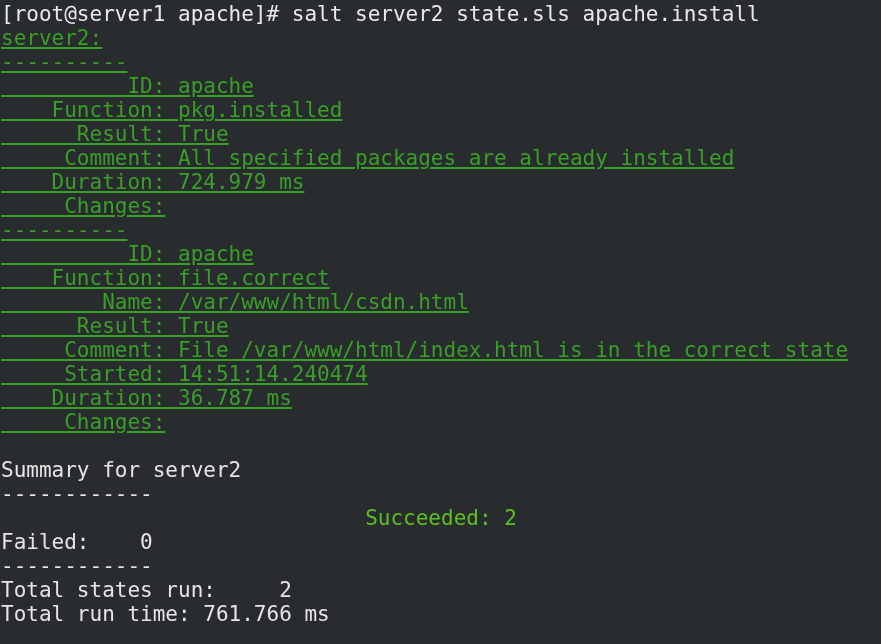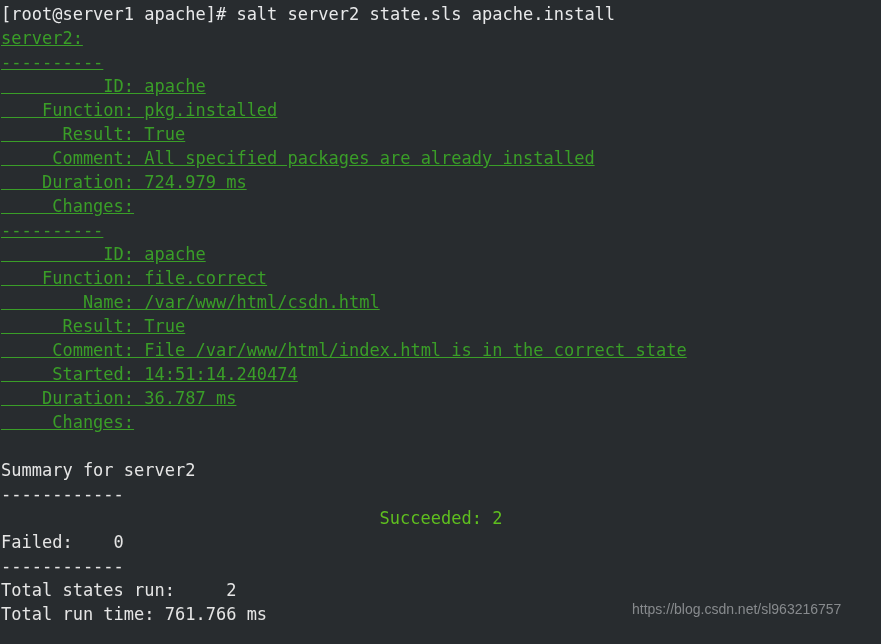--- a/index.html
+++ b/index.html
@@ -19,21 +19,21 @@
     width: 881px;
     height: 644px;
     background: #282c2f;
     box-sizing: border-box;
     padding: 2px 0 0 1px;
   }
   .line {
     display: block;
     height: 24px;
     line-height: 24px;
-    font-size: 17px;
+    font-size: 21px;
     letter-spacing: 0px;
     white-space: pre;
     font-family: "DejaVu Sans Mono", "Liberation Mono", monospace;
   }
   
   .c-white  { color: #e8e9ea; }
   .c-green  { color: #3a9e28; text-decoration: underline; }
   .c-lgreen { color: #5fbf1f; text-align: center; }
   .c-cyan   { color: #e5e5e5; }
   .c-blank  { color: transparent; }
@@ -75,14 +75,13 @@
       <div class="line c-green">     Changes:</div>
       <div class="line c-blank"> </div>
       <div class="line c-cyan">Summary for server2</div>
       <div class="line c-cyan">------------</div>
       <div class="line c-lgreen">Succeeded: 2</div>
       <div class="line c-cyan">Failed:    0</div>
       <div class="line c-cyan">------------</div>
       <div class="line c-cyan">Total states run:     2</div>
       <div class="line c-cyan">Total run time: 761.766 ms</div>
     </div>
-  <div id="watermark">https://blog.csdn.net/sl963216757</div>
 </div>
 
 </body></html>

